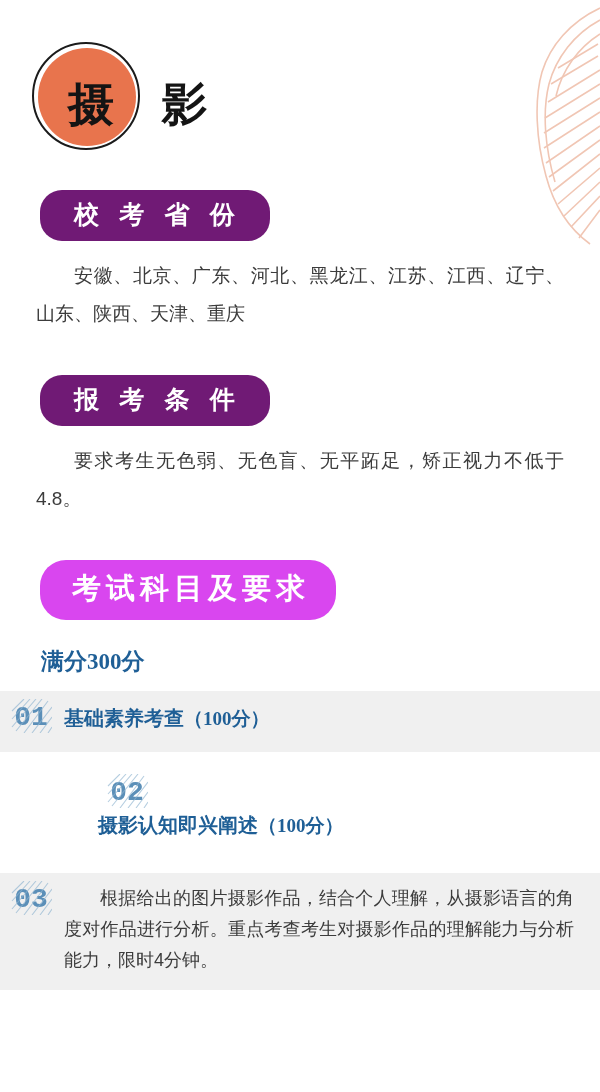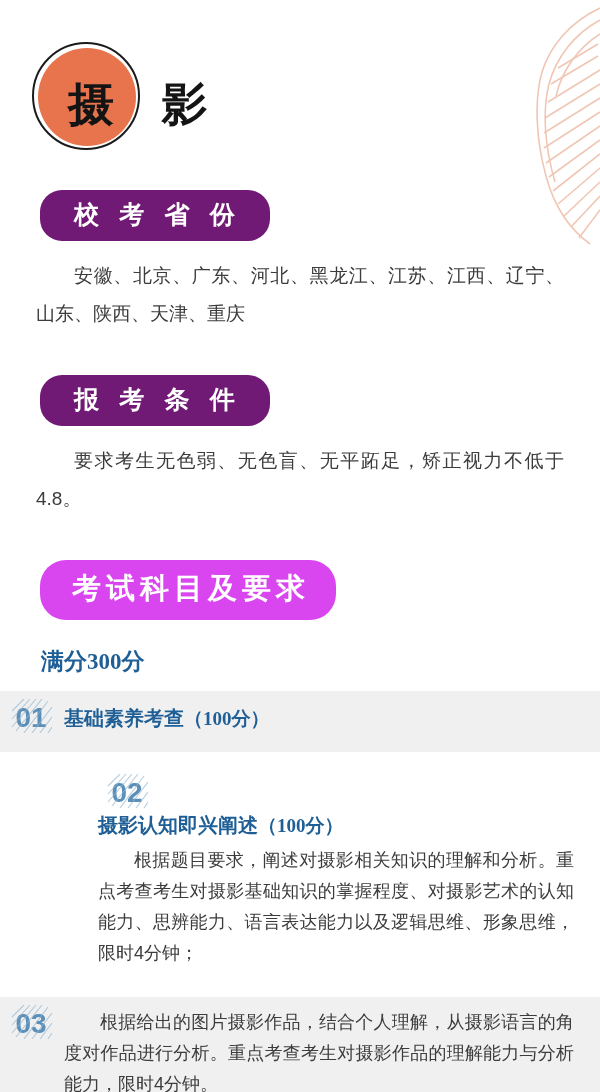--- a/index.html
+++ b/index.html
@@ -120,21 +120,21 @@
   .item.indent { margin-left: 96px; padding-right: 26px; flex-direction: column; }
   .item.plain { background: transparent; }
 
   .item-num {
     flex: 0 0 auto;
     width: 62px;
     text-align: center;
     font-size: 28px;
     font-weight: bold;
     color: #5b8fb8;
-    font-family: Liberation Sans, sans-serif;
+    font-family: Liberation Mono, monospace;
     line-height: 30px;
     position: relative;
     padding-top: 2px;
   }
   .item-num .hatch {
     position: absolute;
     left: 10px;
     top: -2px;
     width: 42px;
     height: 34px;
@@ -219,21 +219,20 @@
       <g stroke="#8fb4d0" stroke-width="1.1" fill="none">
         <path d="M2 12 L14 0 M2 20 L20 0 M2 28 L26 0 M6 32 L32 0 M14 34 L38 2 M22 34 L42 8 M30 34 L42 18 M38 34 L42 28"></path>
       </g>
     </svg>
     <span>02</span>
   </div>
   <div class="item-body">
     <div class="item-title">
       <span>摄影认知即兴阐述</span><span class="score">（100分）</span>
     </div>
-    <div class="item-text ind">根据题目要求，阐述对摄影相关知识的理解和分析。重点考查考生对摄影基础知识的掌握程度、对摄影艺术的认知能力、思辨能力、语言表达能力以及逻辑思维、形象思维，限时4分钟；</div>
   </div>
 </div>
 
 
 <div class="item shaded">
   <div class="item-num">
     <svg class="hatch" viewBox="0 0 42 34" xmlns="http://www.w3.org/2000/svg">
       <g stroke="#8fb4d0" stroke-width="1.1" fill="none">
         <path d="M2 12 L14 0 M2 20 L20 0 M2 28 L26 0 M6 32 L32 0 M14 34 L38 2 M22 34 L42 8 M30 34 L42 18 M38 34 L42 28"></path>
       </g>

